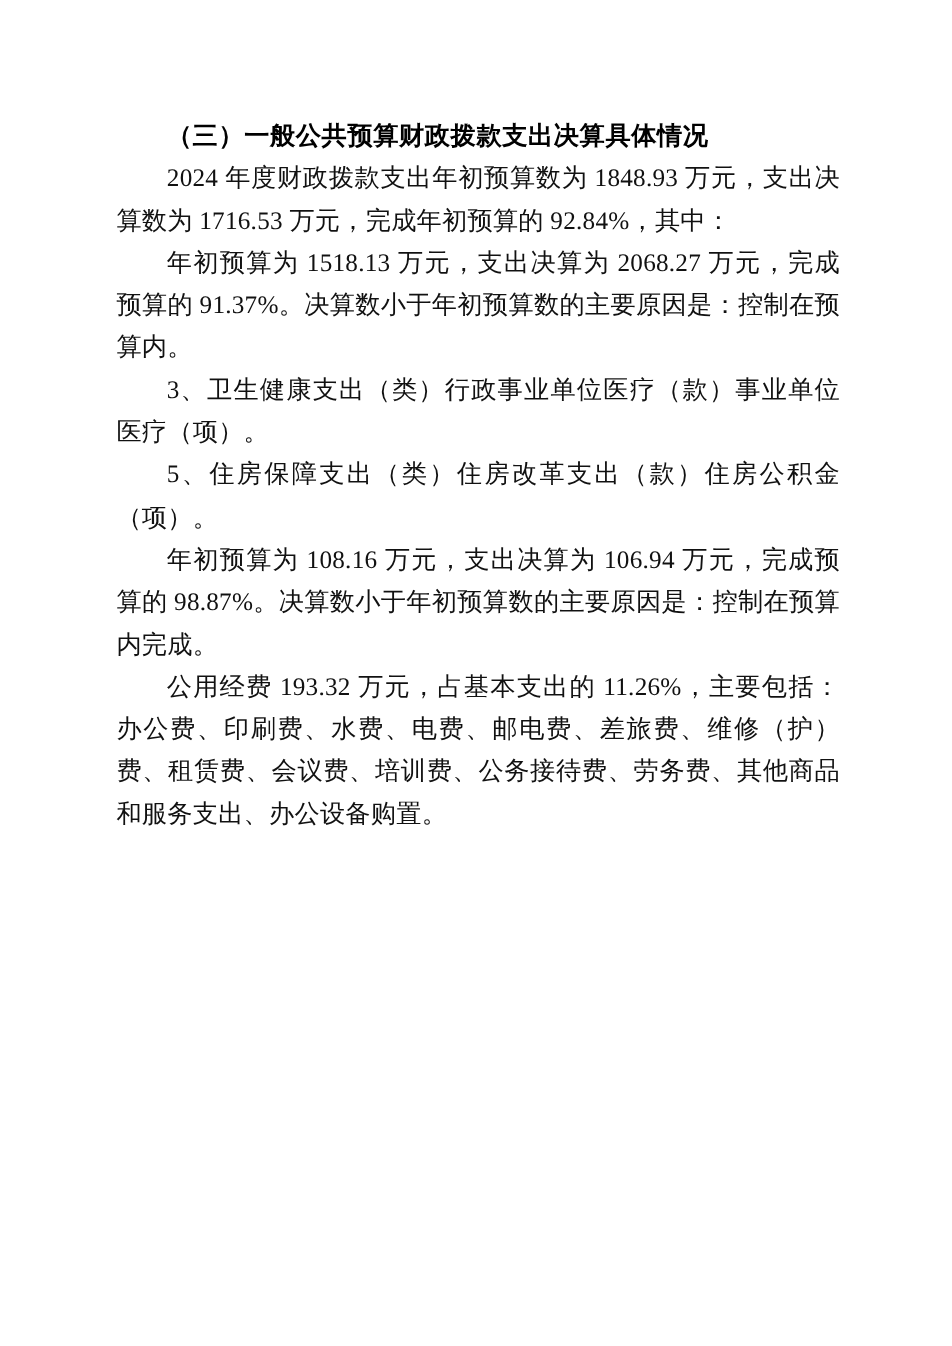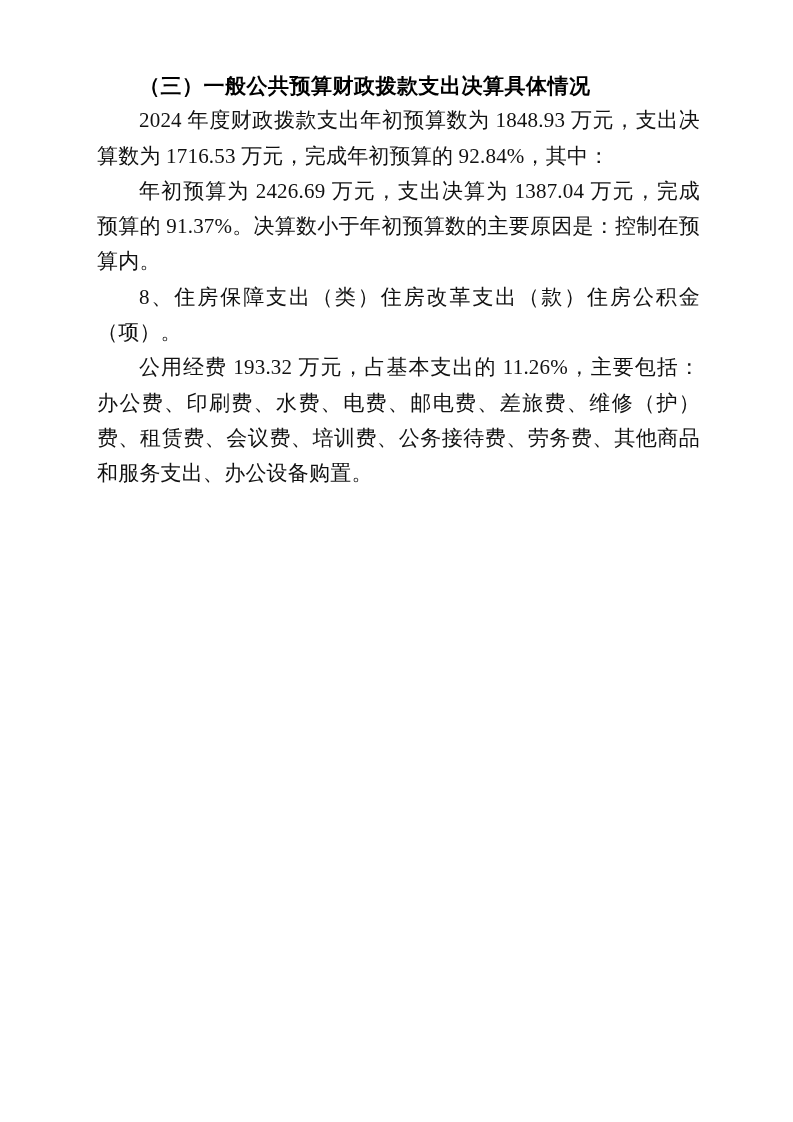--- a/index.html
+++ b/index.html
@@ -7,21 +7,21 @@
     padding: 0;
     background: #ffffff;
   }
   .page {
     position: relative;
     width: 793px;
     height: 1122px;
     margin: 0 auto;
     background: #ffffff;
     box-sizing: border-box;
-    padding: 68px 93px 0 97px;
+    padding: 96px 93px 0 97px;
     overflow: hidden;
     font-family: "Liberation Serif", "DejaVu Serif", serif;
     color: #111111;
   }
   .doc p {
     margin: 0;
     font-size: 21px;
     line-height: 35.3px;
     text-align: justify;
     text-indent: 2em;
@@ -36,17 +36,19 @@
     letter-spacing: 0.5px;
   }
 </style>
 </head>
 <body>
 
 <div class="page">
   <div class="doc">
     <p class="heading">（三）一般公共预算财政拨款支出决算具体情况</p>
     <p class="body">2024 年度财政拨款支出年初预算数为 1848.93 万元，支出决算数为 1716.53 万元，完成年初预算的 92.84%，其中：</p>
-    <p class="body">年初预算为 2426.69 万元，支出决算为 1387.04 万元，完成预算的 91.37%。决算数小于年初预算数的主要原因是：控制在预算内。</p>
-    <p class="body">8、住房保障支出（类）住房改革支出（款）住房公积金（项）。</p>
+    <p class="body">年初预算为 1518.13 万元，支出决算为 2068.27 万元，完成预算的 91.37%。决算数小于年初预算数的主要原因是：控制在预算内。</p>
+    <p class="body">3、卫生健康支出（类）行政事业单位医疗（款）事业单位医疗（项）。</p>
+    <p class="body">5、住房保障支出（类）住房改革支出（款）住房公积金（项）。</p>
+    <p class="body">年初预算为 108.16 万元，支出决算为 106.94 万元，完成预算的 98.87%。决算数小于年初预算数的主要原因是：控制在预算内完成。</p>
     <p class="body">公用经费 193.32 万元，占基本支出的 11.26%，主要包括：办公费、印刷费、水费、电费、邮电费、差旅费、维修（护）费、租赁费、会议费、培训费、公务接待费、劳务费、其他商品和服务支出、办公设备购置。</p>
   </div>
 </div>
 
 </body></html>

